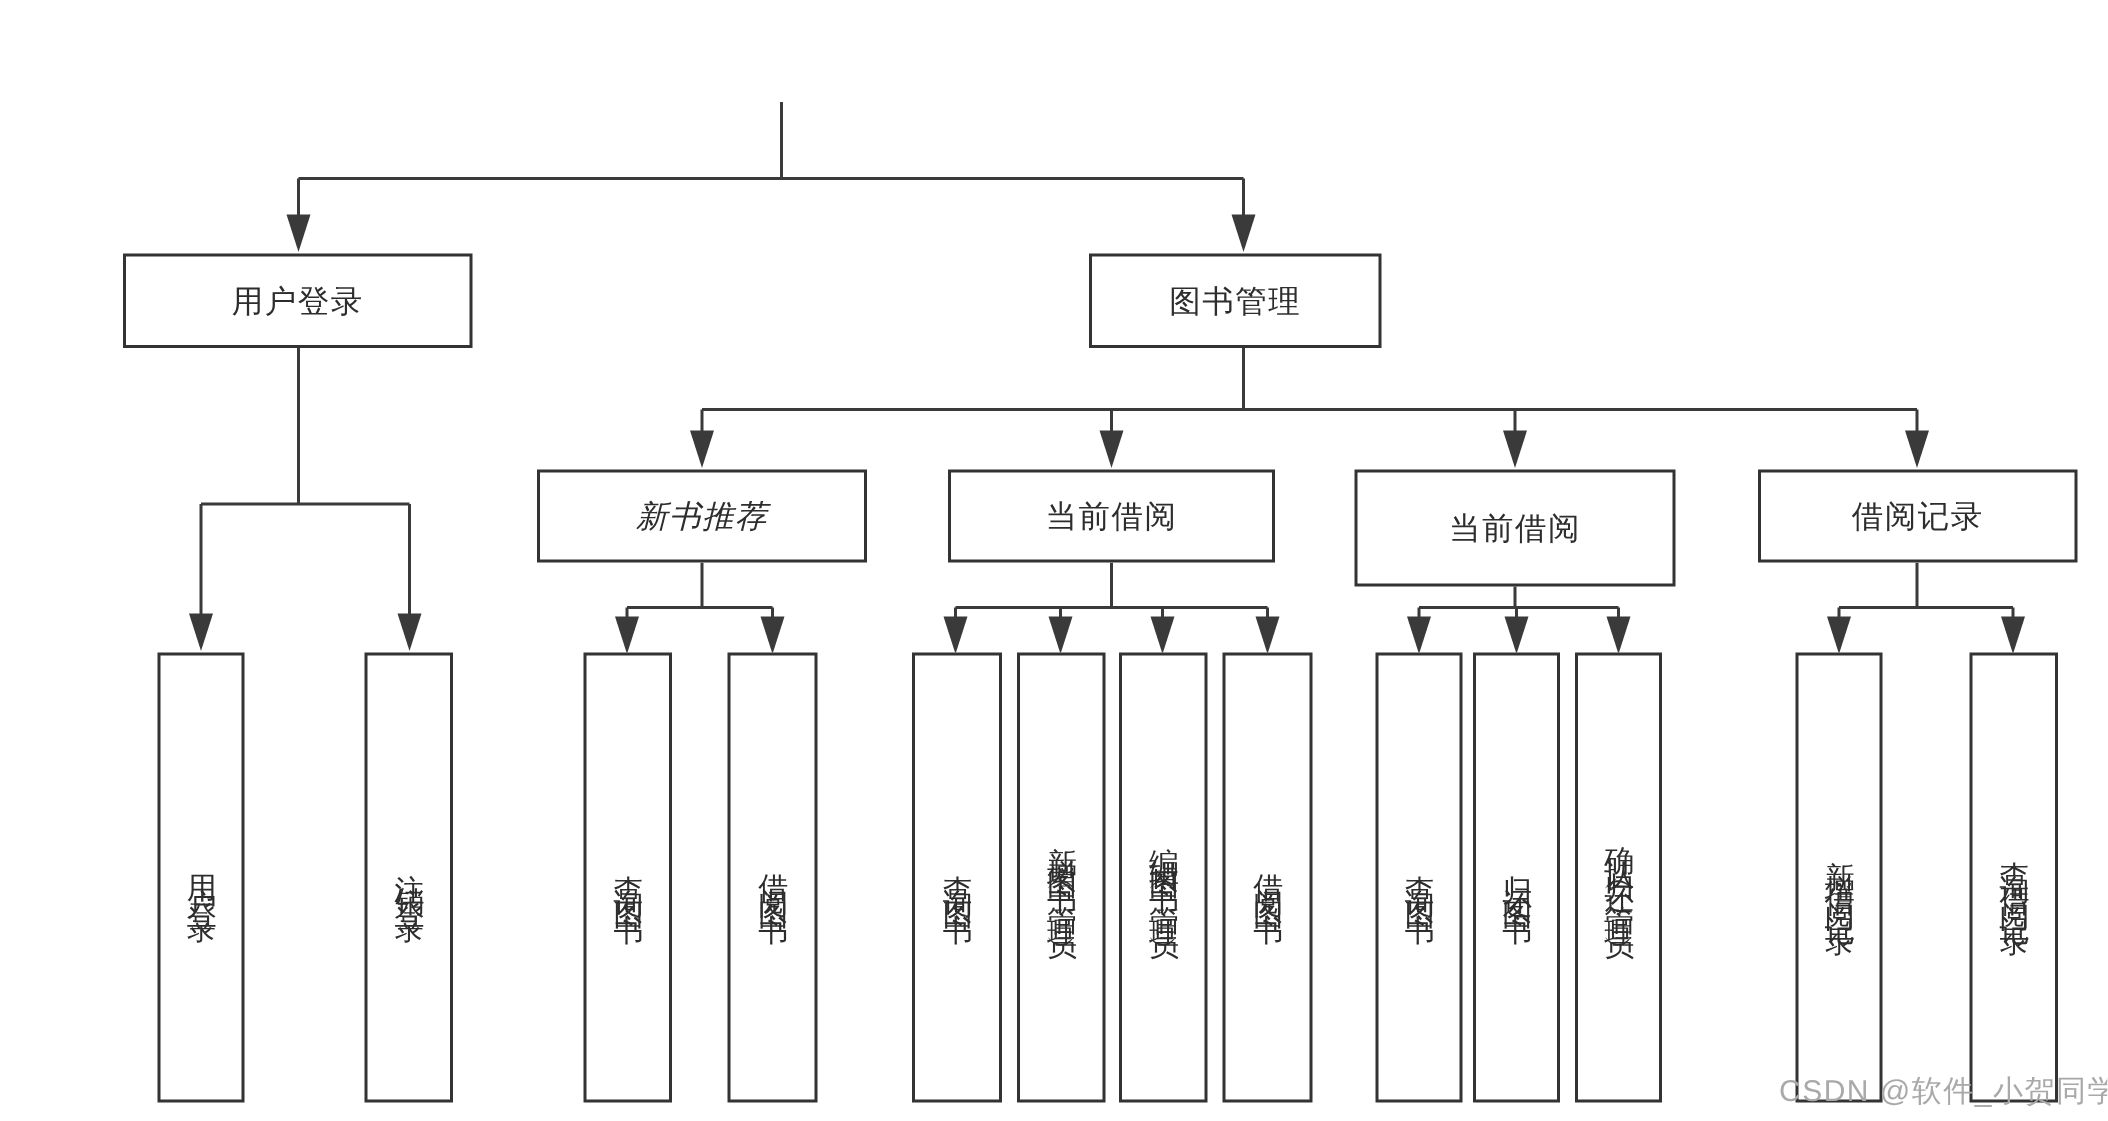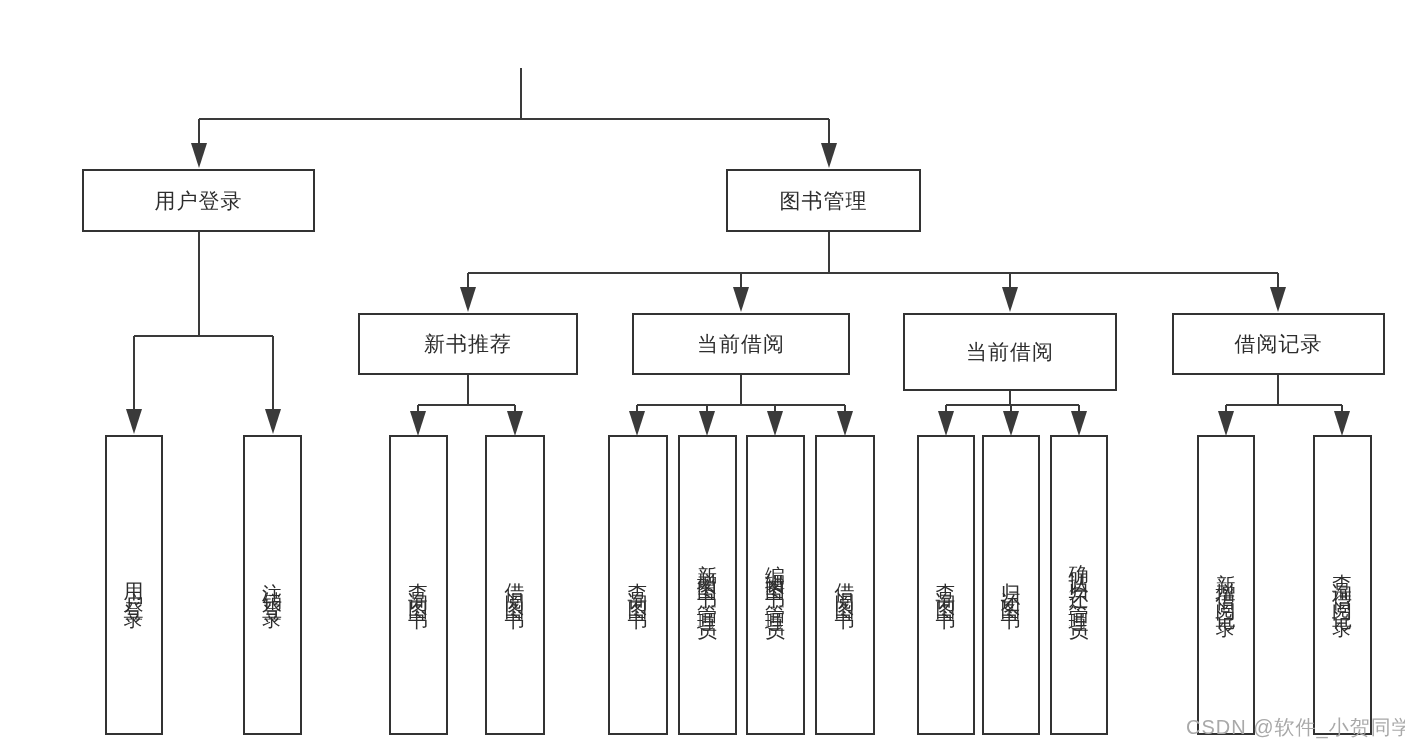--- a/index.html
+++ b/index.html
@@ -89,21 +89,21 @@
   </svg>
 
 
   <div class="box" style="left:82px; top:169px; width:233px; height:63px;">
     <span class="hlabel">用户登录</span>
   </div>
   <div class="box" style="left:711px; top:169px; width:195px; height:63px;margin-left:15px;">
     <span class="hlabel">图书管理</span>
   </div>
 
-  <div class="box" style="left:358px; top:313px; width:220px; height:62px;">
+  <div class="box" style="left:358px; top:313px; width:220px; height:62px;font-style:italic;">
     <span class="hlabel">新书推荐</span>
   </div>
   <div class="box" style="left:632px; top:313px; width:218px; height:62px;">
     <span class="hlabel">当前借阅</span>
   </div>
   <div class="box" style="left:903px; top:313px; width:214px; height:78px;">
     <span class="hlabel">当前借阅</span>
   </div>
   <div class="box" style="left:1172px; top:313px; width:213px; height:62px;">
     <span class="hlabel">借阅记录</span>

